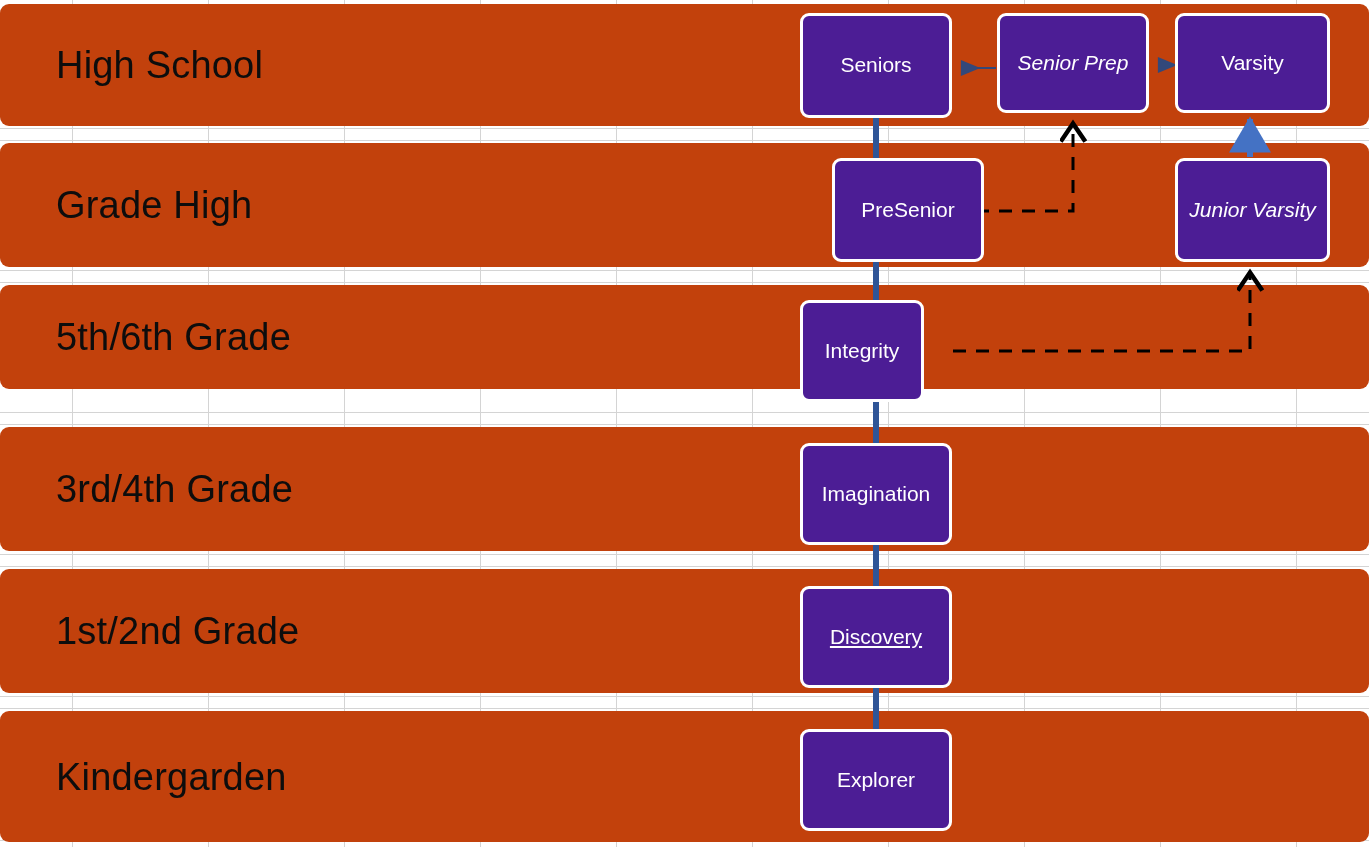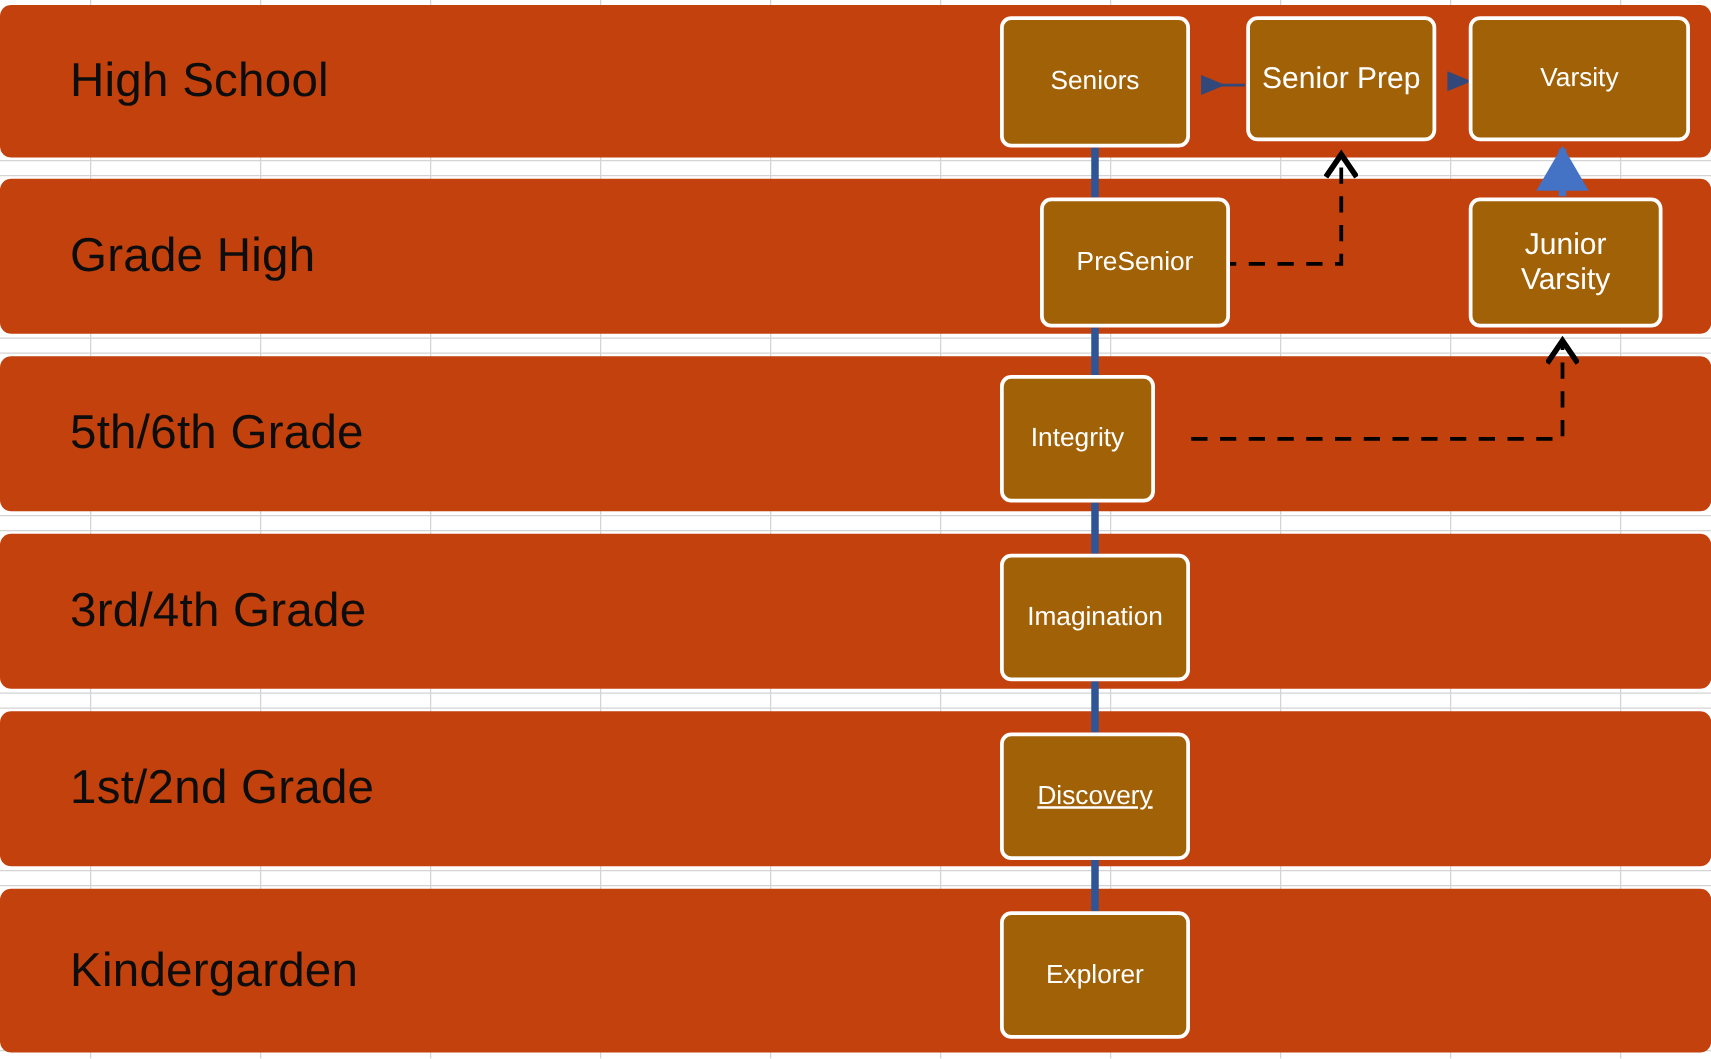--- a/index.html
+++ b/index.html
@@ -69,37 +69,38 @@
     left: 0; top: 0;
     width: 1369px;
     height: 847px;
     z-index: 2;
     pointer-events: none;
   }
 
   
   .node {
     position: absolute;
-    background: #a16207;
+    background: #4c1d95;
     border: 3px solid #ffffff;
     border-radius: 9px;
     box-sizing: border-box;
     display: flex;
     align-items: center;
     justify-content: center;
     text-align: center;
     color: #ffffff;
     font-size: 21px;
     font-weight: 400;
     line-height: 1.15;
     z-index: 3;
     padding: 2px 4px;
   }
   .node.two-line {
-    font-size: 24px;
+    font-size: 21px;
+    font-style: italic;
   }
 </style>
 </head>
 <body>
 
 <div id="canvas">
 
   <div class="grid-layer" id="grid-layer">
       <div class="gridline-v" style="left: 72px;"></div>
       <div class="gridline-v" style="left: 208px;"></div>
@@ -124,21 +125,21 @@
       <div class="gridline-h" style="top: 840px;"></div>
     </div>
 
   <div id="bands-layer">
       <div class="band" style="top: 4px; height: 122px;">
         <div class="band-label">High School</div>
       </div>
       <div class="band" style="top: 143px; height: 124px;">
         <div class="band-label">Grade High</div>
       </div>
-      <div class="band" style="top: 285px; height: 124px;">
+      <div class="band" style="top: 285px; height: 104px;">
         <div class="band-label">5th/6th Grade</div>
       </div>
       <div class="band" style="top: 427px; height: 124px;">
         <div class="band-label">3rd/4th Grade</div>
       </div>
       <div class="band" style="top: 569px; height: 124px;">
         <div class="band-label">1st/2nd Grade</div>
       </div>
       <div class="band" style="top: 711px; height: 131px;">
         <div class="band-label">Kindergarden</div>
@@ -176,21 +177,21 @@
     <path d="M 953,351 L 1250,351 L 1250,272" fill="none" stroke="#000000" stroke-width="3" stroke-dasharray="13,10" marker-end="url(#mk-open)"></path>
   </svg>
 
   <div id="nodes-layer">
       <div class="node" style="left: 800px; top: 13px; width: 152px; height: 105px;">
         <span>Seniors</span>
       </div>
       <div class="node two-line" style="left: 997px; top: 13px; width: 152px; height: 100px;">
         <span>Senior Prep</span>
       </div>
-      <div class="node" style="left: 1175px; top: 13px; width: 177px; height: 100px;">
+      <div class="node" style="left: 1175px; top: 13px; width: 155px; height: 100px;">
         <span>Varsity</span>
       </div>
       <div class="node" style="left: 800px; top: 158px; width: 152px; height: 104px; margin-left: 32px;">
         <span>PreSenior</span>
       </div>
       <div class="node two-line" style="left: 1175px; top: 158px; width: 155px; height: 104px;">
         <span>Junior Varsity</span>
       </div>
       <div class="node" style="left: 800px; top: 300px; width: 124px; height: 102px;">
         <span>Integrity</span>

